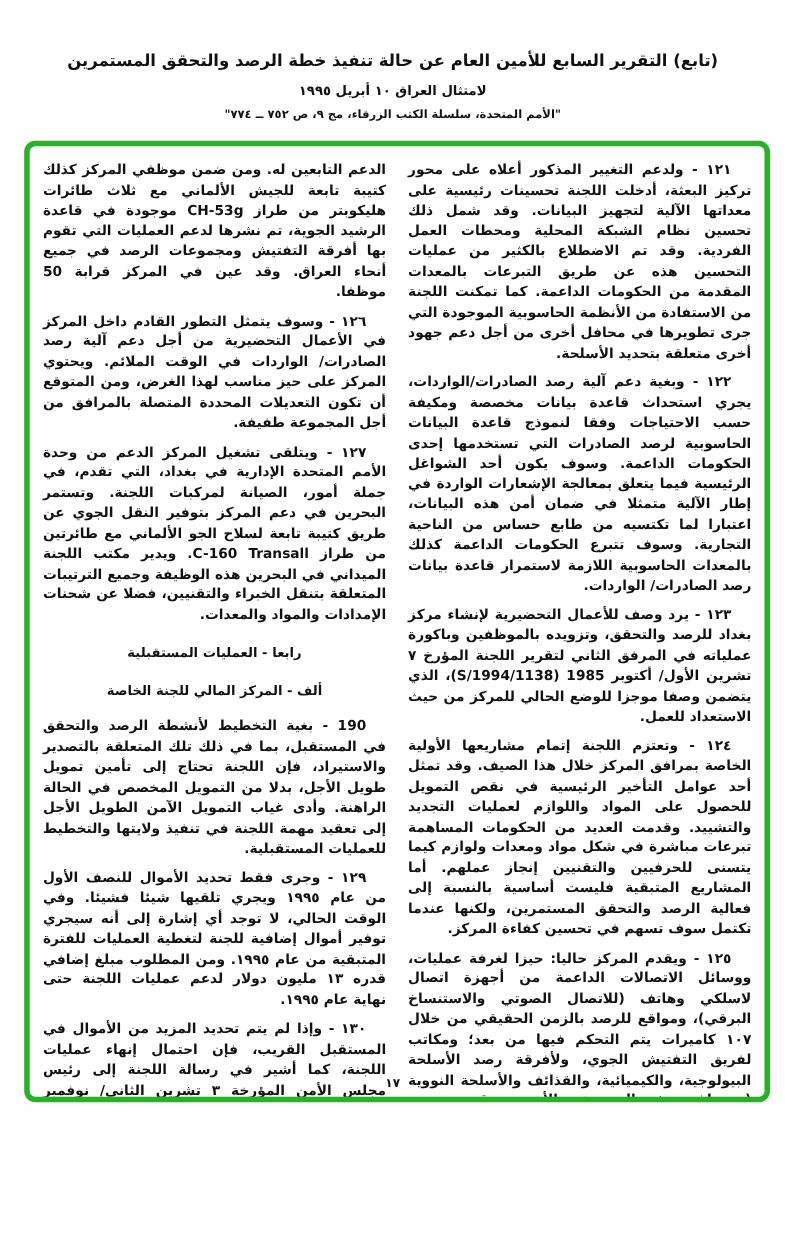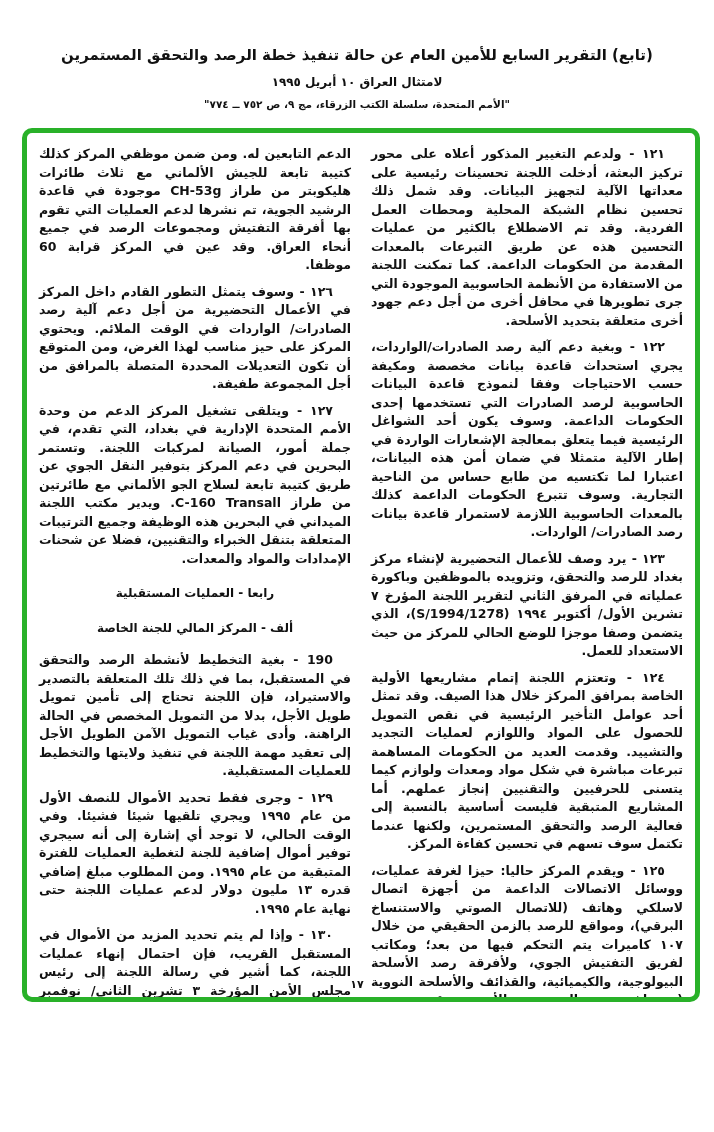--- a/index.html
+++ b/index.html
@@ -55,27 +55,27 @@
     <div class="title-sub">لامتثال العراق ١٠ أبريل ١٩٩٥</div>
     <div class="source-line">"الأمم المتحدة، سلسلة الكتب الزرقاء، مج ٩، ص ٧٥٢ ــ ٧٧٤"</div>
   </div>
 
   <div class="content-box">
     <div class="cols">
 
       <div class="col">
         <div class="para">١٢١ - ولدعم التغيير المذكور أعلاه على محور تركيز البعثة، أدخلت اللجنة تحسينات رئيسية على معداتها الآلية لتجهيز البيانات. وقد شمل ذلك تحسين نظام الشبكة المحلية ومحطات العمل الفردية. وقد تم الاضطلاع بالكثير من عمليات التحسين هذه عن طريق التبرعات بالمعدات المقدمة من الحكومات الداعمة. كما تمكنت اللجنة من الاستفادة من الأنظمة الحاسوبية الموجودة التي جرى تطويرها في محافل أخرى من أجل دعم جهود أخرى متعلقة بتحديد الأسلحة.</div>
         <div class="para">١٢٢ - وبغية دعم آلية رصد الصادرات/الواردات، يجري استحداث قاعدة بيانات مخصصة ومكيفة حسب الاحتياجات وفقا لنموذج قاعدة البيانات الحاسوبية لرصد الصادرات التي تستخدمها إحدى الحكومات الداعمة. وسوف يكون أحد الشواغل الرئيسية فيما يتعلق بمعالجة الإشعارات الواردة في إطار الآلية متمثلا في ضمان أمن هذه البيانات، اعتبارا لما تكتسيه من طابع حساس من الناحية التجارية. وسوف تتبرع الحكومات الداعمة كذلك بالمعدات الحاسوبية اللازمة لاستمرار قاعدة بيانات رصد الصادرات/ الواردات.</div>
-        <div class="para">١٢٣ - يرد وصف للأعمال التحضيرية لإنشاء مركز بغداد للرصد والتحقق، وتزويده بالموظفين وباكورة عملياته في المرفق الثاني لتقرير اللجنة المؤرخ ٧ تشرين الأول/ أكتوبر ١٩٩٤ (S/1994/1278)، الذي يتضمن وصفا موجزا للوضع الحالي للمركز من حيث الاستعداد للعمل.</div>
+        <div class="para">١٢٣ - يرد وصف للأعمال التحضيرية لإنشاء مركز بغداد للرصد والتحقق، وتزويده بالموظفين وباكورة عملياته في المرفق الثاني لتقرير اللجنة المؤرخ ٧ تشرين الأول/ أكتوبر 1985 (S/1994/1138)، الذي يتضمن وصفا موجزا للوضع الحالي للمركز من حيث الاستعداد للعمل.</div>
         <div class="para">١٢٤ - وتعتزم اللجنة إتمام مشاريعها الأولية الخاصة بمرافق المركز خلال هذا الصيف. وقد تمثل أحد عوامل التأخير الرئيسية في نقص التمويل للحصول على المواد واللوازم لعمليات التجديد والتشييد. وقدمت العديد من الحكومات المساهمة تبرعات مباشرة في شكل مواد ومعدات ولوازم كيما يتسنى للحرفيين والتقنيين إنجاز عملهم. أما المشاريع المتبقية فليست أساسية بالنسبة إلى فعالية الرصد والتحقق المستمرين، ولكنها عندما تكتمل سوف تسهم في تحسين كفاءة المركز.</div>
         <div class="para">١٢٥ - ويقدم المركز حاليا: حيزا لغرفة عمليات، ووسائل الاتصالات الداعمة من أجهزة اتصال لاسلكي وهاتف (للاتصال الصوتي والاستنساخ البرقي)، ومواقع للرصد بالزمن الحقيقي من خلال ١٠٧ كاميرات يتم التحكم فيها من بعد؛ ومكاتب لفريق التفتيش الجوي، ولأفرقة رصد الأسلحة البيولوجية، والكيميائية، والقذائف والأسلحة النووية (وموظفو هذه المجموعة الأخيرة مقدمون من الوكالة الدولية للطاقة الذرية)؛ ومختبرات للتصوير الجوي، ومختبرات بيولوجية وكيميائية؛ وعيادة طبية؛ ومكاتب للمدير ولموظفي</div>
       </div>
 
       <div class="col">
-        <div class="para" style="text-indent:0;">الدعم التابعين له. ومن ضمن موظفي المركز كذلك كتيبة تابعة للجيش الألماني مع ثلاث طائرات هليكوبتر من طراز CH-53g موجودة في قاعدة الرشيد الجوية، تم نشرها لدعم العمليات التي تقوم بها أفرقة التفتيش ومجموعات الرصد في جميع أنحاء العراق. وقد عين في المركز قرابة 60 موظفا.</div>
+        <div class="para" style="text-indent:0;">الدعم التابعين له. ومن ضمن موظفي المركز كذلك كتيبة تابعة للجيش الألماني مع ثلاث طائرات هليكوبتر من طراز CH-53g موجودة في قاعدة الرشيد الجوية، تم نشرها لدعم العمليات التي تقوم بها أفرقة التفتيش ومجموعات الرصد في جميع أنحاء العراق. وقد عين في المركز قرابة 50 موظفا.</div>
         <div class="para">١٢٦ - وسوف يتمثل التطور القادم داخل المركز في الأعمال التحضيرية من أجل دعم آلية رصد الصادرات/ الواردات في الوقت الملائم. ويحتوي المركز على حيز مناسب لهذا الغرض، ومن المتوقع أن تكون التعديلات المحددة المتصلة بالمرافق من أجل المجموعة طفيفة.</div>
         <div class="para">١٢٧ - ويتلقى تشغيل المركز الدعم من وحدة الأمم المتحدة الإدارية في بغداد، التي تقدم، في جملة أمور، الصيانة لمركبات اللجنة. وتستمر البحرين في دعم المركز بتوفير النقل الجوي عن طريق كتيبة تابعة لسلاح الجو الألماني مع طائرتين من طراز C-160 Transall. ويدير مكتب اللجنة الميداني في البحرين هذه الوظيفة وجميع الترتيبات المتعلقة بتنقل الخبراء والتقنيين، فضلا عن شحنات الإمدادات والمواد والمعدات.</div>
         <div class="center-heading">رابعا -  العمليات المستقبلية</div>
         <div class="center-heading">ألف -  المركز المالي للجنة الخاصة</div>
         <div class="para">190 - بغية التخطيط لأنشطة الرصد والتحقق في المستقبل، بما في ذلك تلك المتعلقة بالتصدير والاستيراد، فإن اللجنة تحتاج إلى تأمين تمويل طويل الأجل، بدلا من التمويل المخصص في الحالة الراهنة. وأدى غياب التمويل الآمن الطويل الأجل إلى تعقيد مهمة اللجنة في تنفيذ ولايتها والتخطيط للعمليات المستقبلية.</div>
         <div class="para">١٢٩ - وجرى فقط تحديد الأموال للنصف الأول من عام ١٩٩٥ ويجري تلقيها شيئا فشيئا. وفي الوقت الحالي، لا توجد أي إشارة إلى أنه سيجري توفير أموال إضافية للجنة لتغطية العمليات للفترة المتبقية من عام ١٩٩٥. ومن المطلوب مبلغ إضافي قدره ١٣ مليون دولار لدعم عمليات اللجنة حتى نهاية عام ١٩٩٥.</div>
         <div class="para">١٣٠ - وإذا لم يتم تحديد المزيد من الأموال في المستقبل القريب، فإن احتمال إنهاء عمليات اللجنة، كما أشير في رسالة اللجنة إلى رئيس مجلس الأمن المؤرخة ٣ تشرين الثاني/ نوفمبر ١٩٩٤، سيقع حتما نتيجة لذلك.</div>
       </div>
 
     </div>

